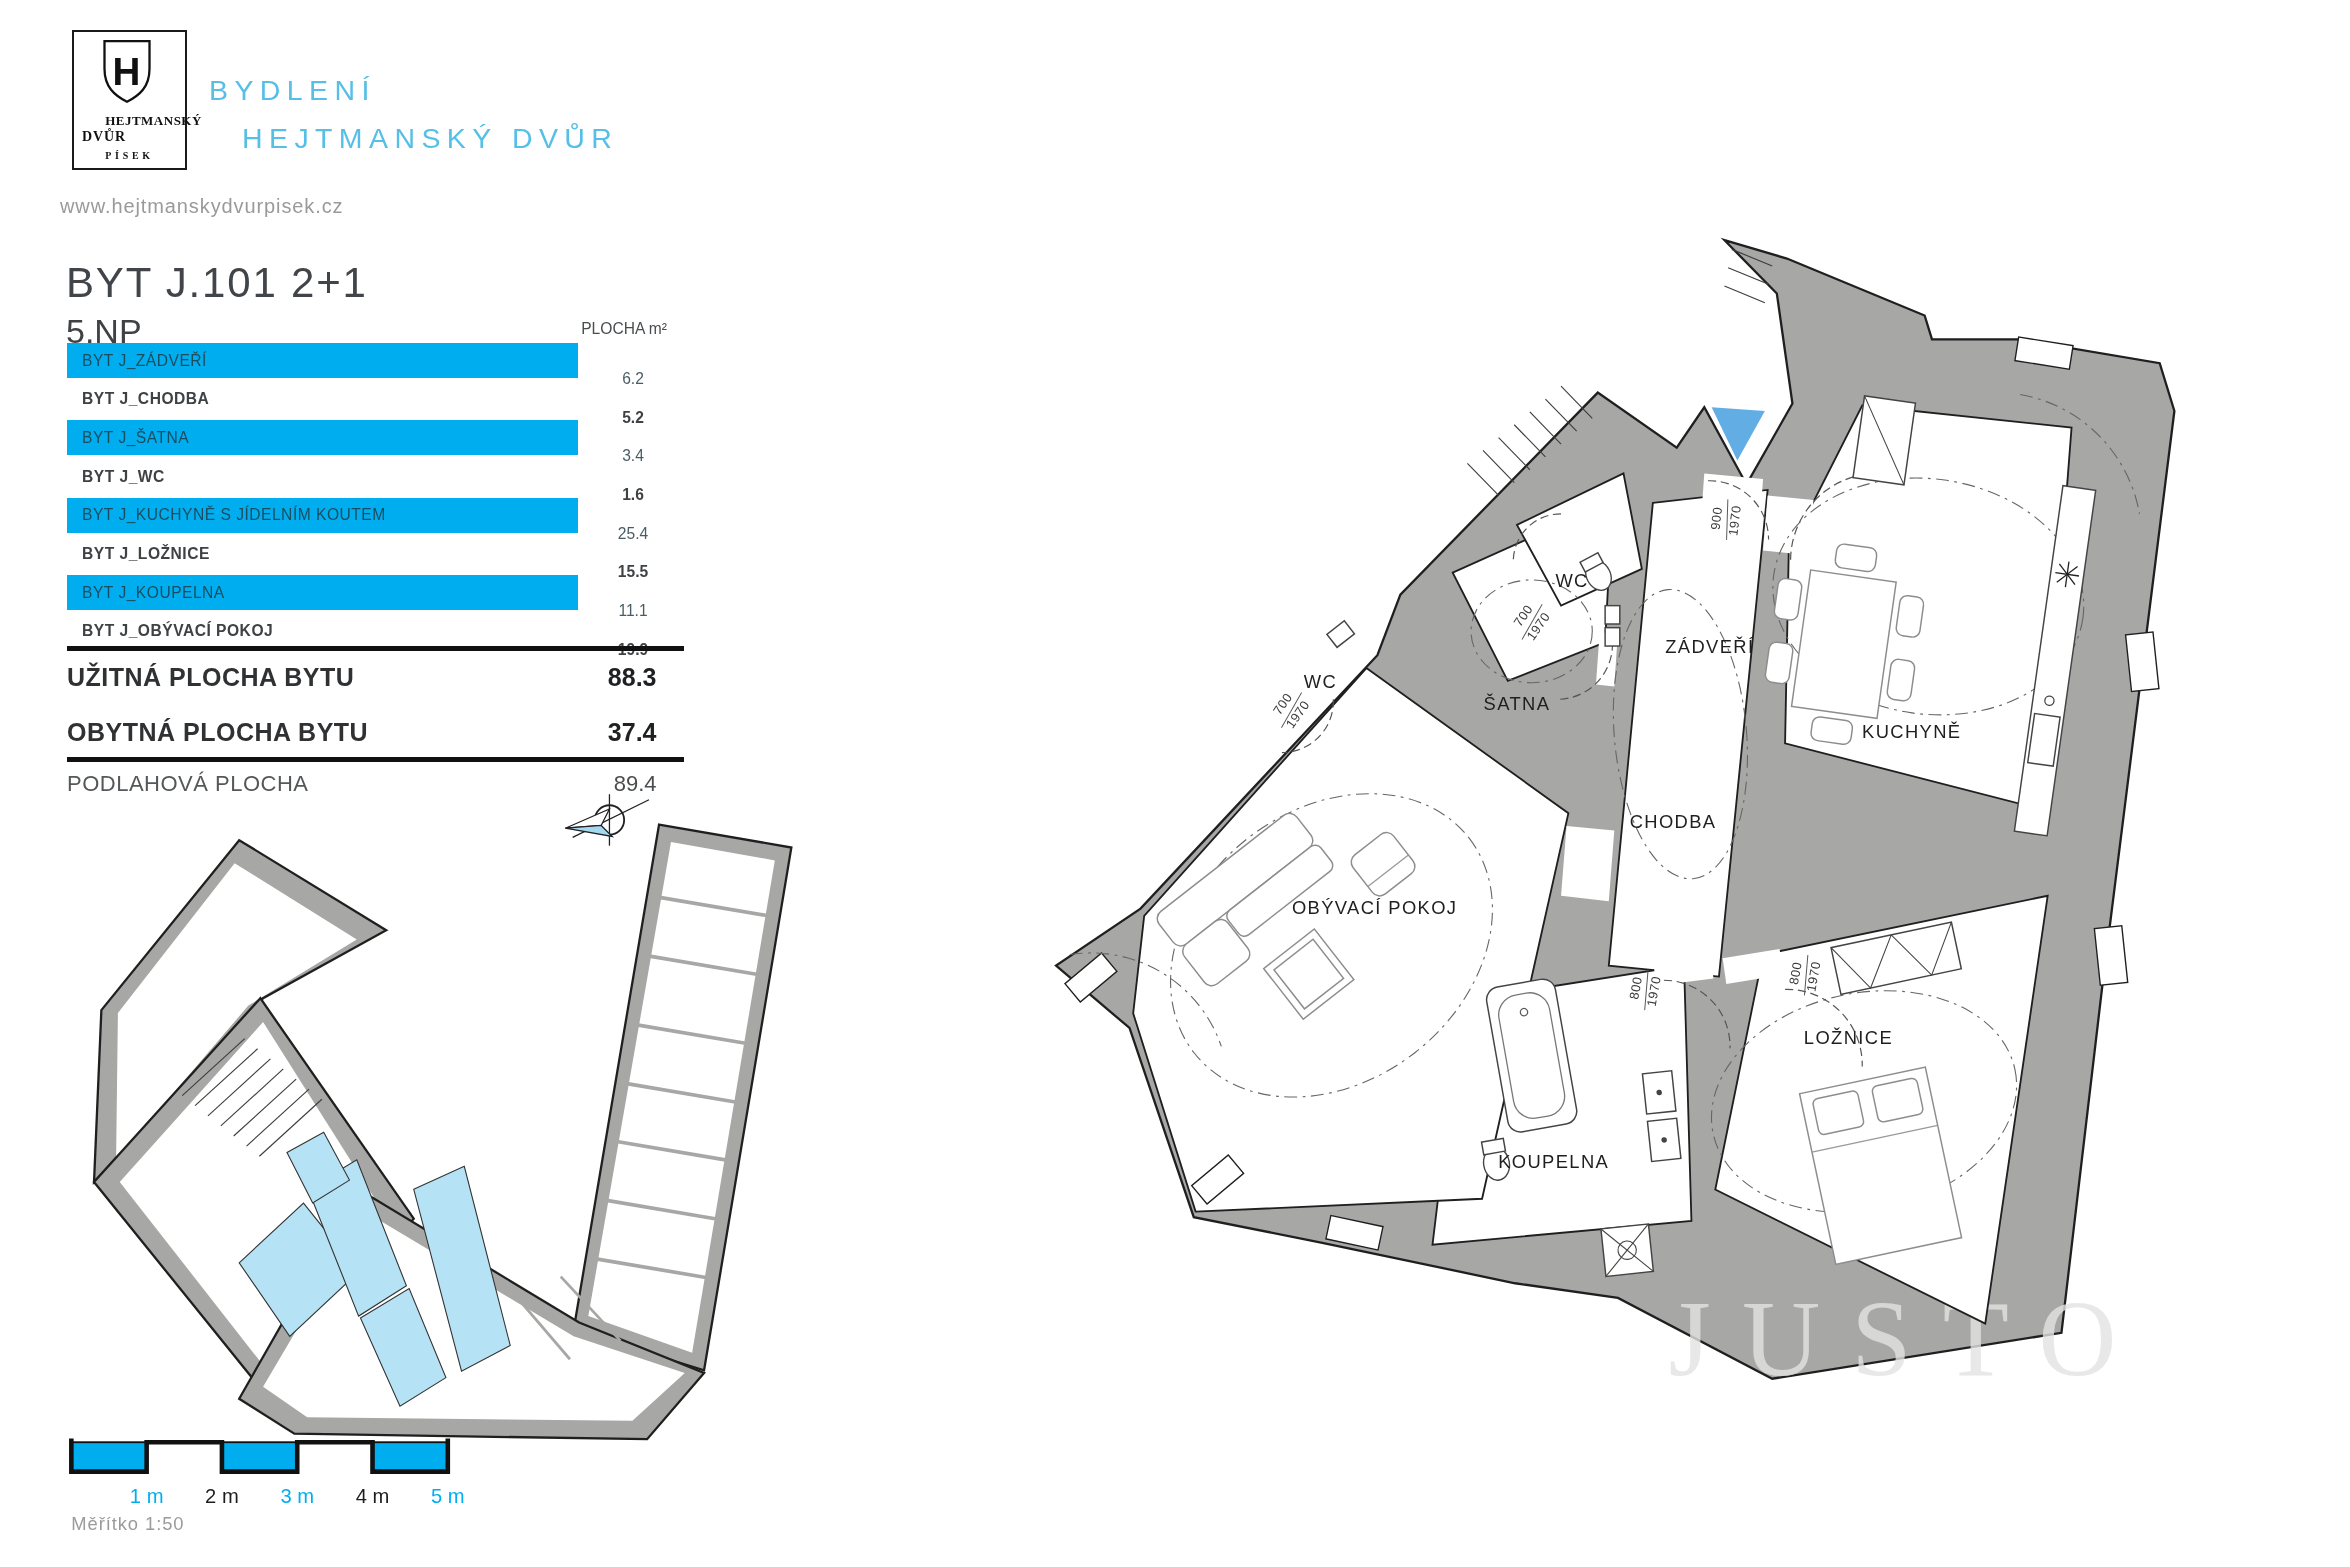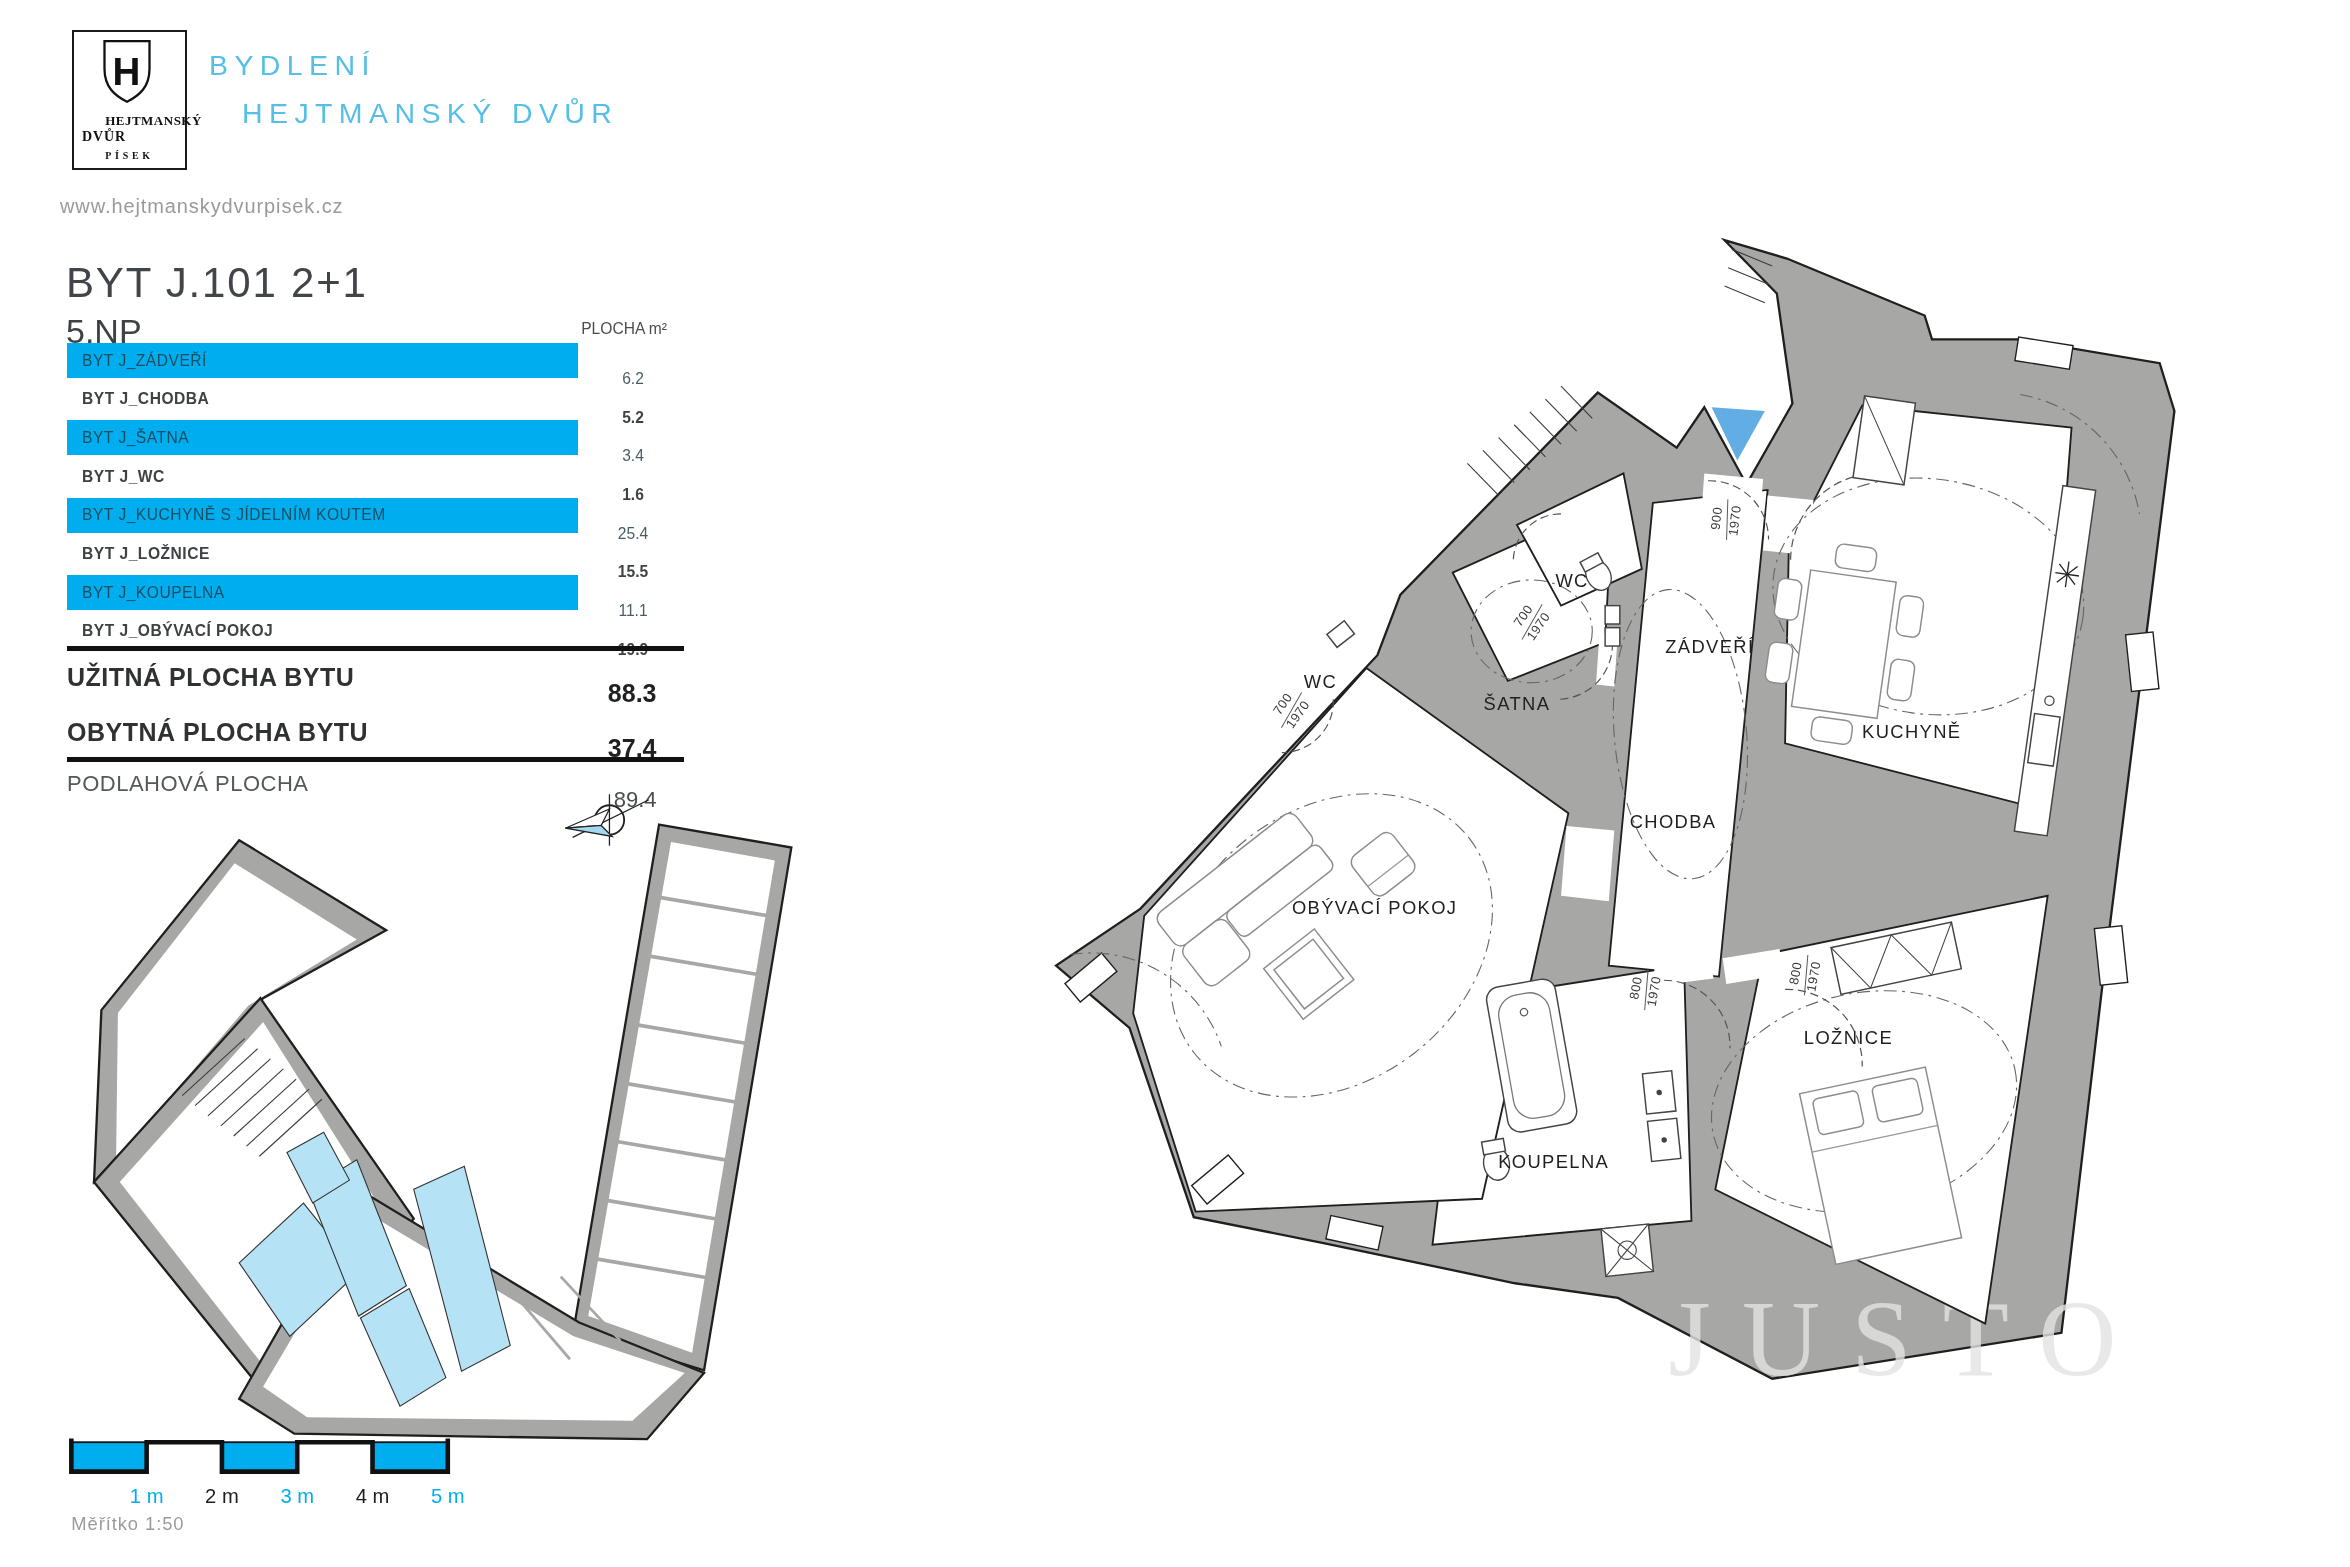--- a/index.html
+++ b/index.html
@@ -5,21 +5,21 @@
   html,body{margin:0;padding:0;background:#fff;}
   body{font-family:"Liberation Sans",sans-serif;color:#3f4245;}
   #page{position:relative;width:2351px;height:1568px;background:#ffffff;overflow:hidden;}
 
   
   .logo-box{position:absolute;left:72px;top:30px;width:111px;height:136px;border:2.8px solid #1a1a1a;background:#fff;}
   .logo-box svg{position:absolute;left:0;top:0;}
   .logo-t1{position:absolute;left:0;top:81px;width:100%;text-align:center;font-family:"Liberation Serif",serif;font-weight:bold;font-size:13px;letter-spacing:0.5px;color:#111;padding-left:24px;}
   .logo-t2{position:absolute;left:8px;top:97px;width:100%;text-align:left;font-family:"Liberation Serif",serif;font-weight:bold;font-size:14px;letter-spacing:0.9px;color:#111;}
   .logo-t3{position:absolute;left:0;top:118px;width:100%;text-align:center;font-family:"Liberation Serif",serif;font-weight:bold;font-size:10px;letter-spacing:3.7px;color:#111;}
-  .brand{position:absolute;left:209px;top:49px;color:#55bfe7;font-size:28.5px;letter-spacing:6.4px;}
+  .brand{position:absolute;left:209px;top:74px;color:#55bfe7;font-size:28.5px;letter-spacing:6.4px;}
   .brand .l2{position:absolute;left:33px;top:48px;white-space:nowrap;}
   .website{position:absolute;left:60px;top:195px;font-size:20px;letter-spacing:0.9px;color:#9a9a9a;}
 
   
   .unit-title{position:absolute;left:66px;top:259px;font-size:42px;letter-spacing:1.8px;color:#414549;}
   .floor-label{position:absolute;left:66px;top:312px;font-size:34px;color:#3f4245;}
   .area-header{position:absolute;left:67px;top:320px;width:600px;text-align:right;font-size:15.6px;color:#4a4d4f;}
 
   
   .rtable{position:absolute;left:67px;top:343px;width:617px;}
@@ -27,21 +27,21 @@
   .rrow .cell-name{width:526px;display:flex;align-items:center;padding-left:15px;box-sizing:border-box;font-size:15.6px;letter-spacing:0.5px;}
   .rrow .cell-gap{width:3.7px;}
   .rrow .cell-val{width:105px;display:flex;align-items:center;justify-content:center;font-size:15.6px;margin-top:36px;}
   .rrow.hl .cell-name,.rrow.hl .cell-val{background:#00aeef;color:rgba(32,56,66,.82);}
   .rrow.plain{color:#3f4245;font-weight:bold;}
   .tdivider{position:absolute;left:67px;width:617px;height:4.6px;background:#111;}
 
   
   .sumrow{position:absolute;left:67px;width:617px;}
   .sumrow .lbl{font-size:25px;font-weight:bold;color:#2f3133;letter-spacing:0.5px;}
-  .sumrow .val{position:absolute;right:27.5px;top:16px;font-size:25px;font-weight:bold;color:#1e2022;text-align:right;}
+  .sumrow .val{position:absolute;right:27.5px;top:0;font-size:25px;font-weight:bold;color:#1e2022;text-align:right;}
   .sumrow.light .lbl{font-weight:normal;color:#55585a;font-size:22px;}
   .sumrow.light .val{font-weight:normal;color:#4a4d4f;font-size:22px;}
 
   
   svg{position:absolute;}
   svg text{font-family:"Liberation Sans",sans-serif;}
   .room-label{font-size:20px;letter-spacing:1.5px;fill:#1f1f1f;}
   .dim text{font-size:14px;fill:#3a3a3a;letter-spacing:.5px;}
   .walls{fill:#a7a7a6;stroke:#1f1f1f;stroke-width:2.5;}
   .room{fill:#ffffff;stroke:#1f1f1f;stroke-width:2;}

